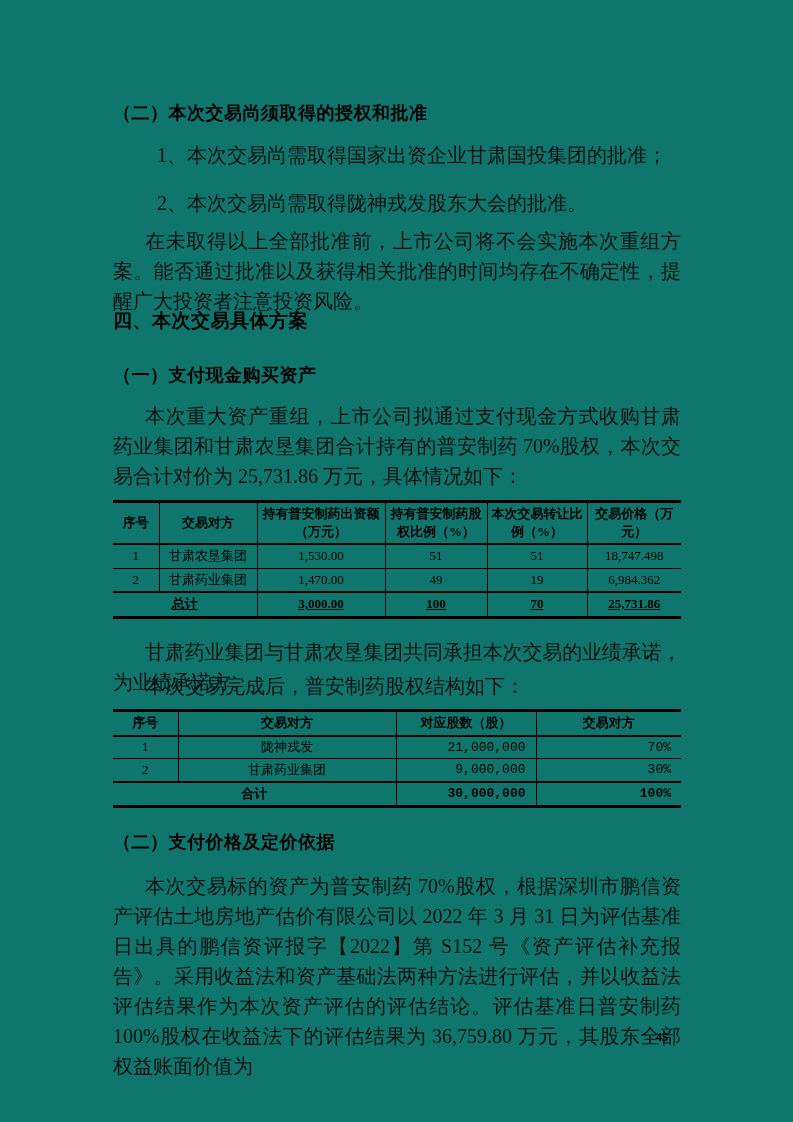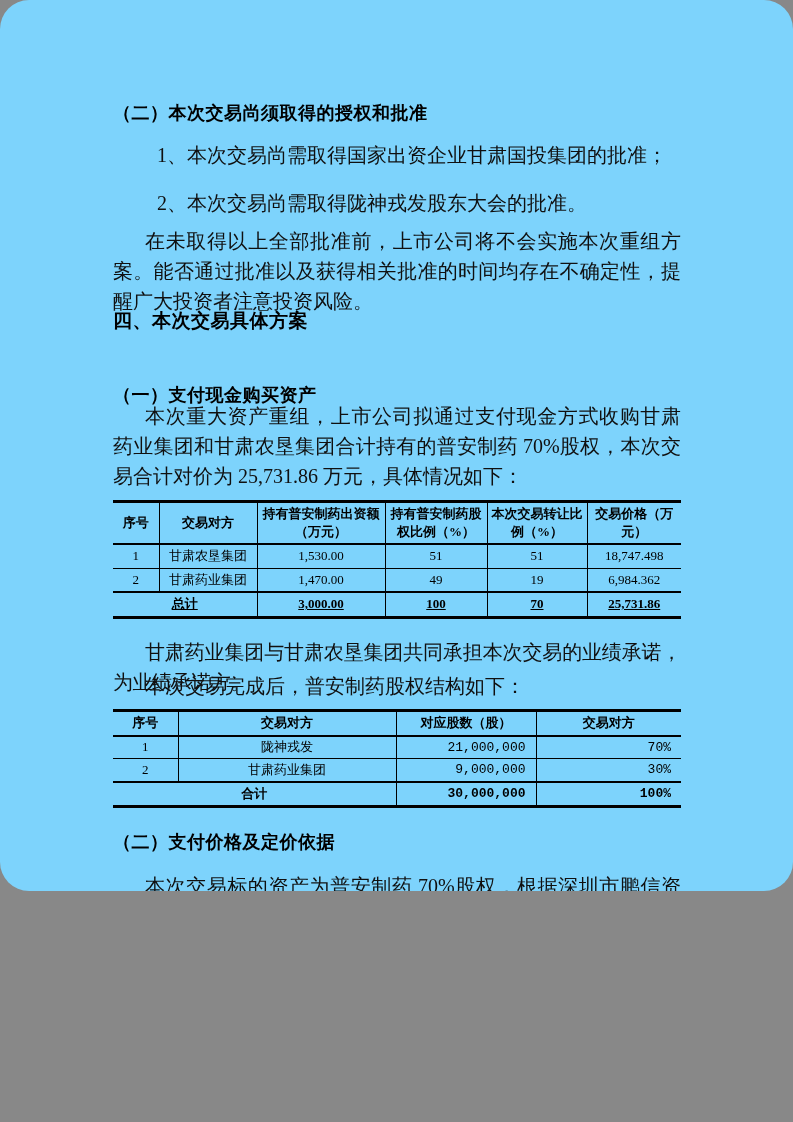--- a/index.html
+++ b/index.html
@@ -1,24 +1,23 @@
 <!DOCTYPE html>
 <html><head>
 <meta charset="utf-8">
 <style>
   html,body{margin:0;padding:0;background:#888;}
   .page{
     position:relative;
-    width:793px;height:891px;
+    width:793px;height:1122px;
     margin:0 auto;
-    background:#7dd3fc;
+    background:#0f766e;
     font-family:"Liberation Serif","DejaVu Serif",serif;
     color:#000;
     overflow:hidden;
-    border-radius:29px;
   }
   .block{position:absolute;left:113px;width:568px;}
   p{margin:0;font-size:20px;line-height:30px;text-align:justify;color:#101010;}
   .indent{text-indent:32px;}
   .listitem{text-indent:44px;}
   .tight{letter-spacing:-0.45px;}
   h1,h2{margin:0;font-family:"Liberation Sans","DejaVu Sans",sans-serif;font-weight:bold;color:#000;}
   h1{font-size:19px;line-height:26px;letter-spacing:0.5px;}
   h2{font-size:18px;line-height:24px;letter-spacing:0.5px;}
   table{
@@ -56,21 +55,21 @@
   <h2 class="block" style="top:101px;">（二）本次交易尚须取得的授权和批准</h2>
 
   <p class="block listitem" style="top:140px;">1、本次交易尚需取得国家出资企业甘肃国投集团的批准；</p>
 
   <p class="block listitem" style="top:188px;">2、本次交易尚需取得陇神戎发股东大会的批准。</p>
 
   <p class="block indent" style="top:226px;">在未取得以上全部批准前，上市公司将不会实施本次重组方案。能否通过批准以及获得相关批准的时间均存在不确定性，提醒广大投资者注意投资风险。</p>
 
   <h1 class="block" style="top:308px;">四、本次交易具体方案</h1>
 
-  <h2 class="block" style="top:363px;margin-top:20px;">（一）支付现金购买资产</h2>
+  <h2 class="block" style="top:363px;">（一）支付现金购买资产</h2>
 
   <p class="block indent" style="top:401px;">本次重大资产重组，上市公司拟通过支付现金方式收购甘肃药业集团和甘肃农垦集团合计持有的普安制药 70%股权，本次交易合计对价为 25,731.86 万元，具体情况如下：</p>
 
   <div class="block" style="top:500px;">
     <table class="t1">
       <colgroup>
         <col style="width:46px">
           <col style="width:98px">
           <col style="width:128px">
         <col style="width:102px">

